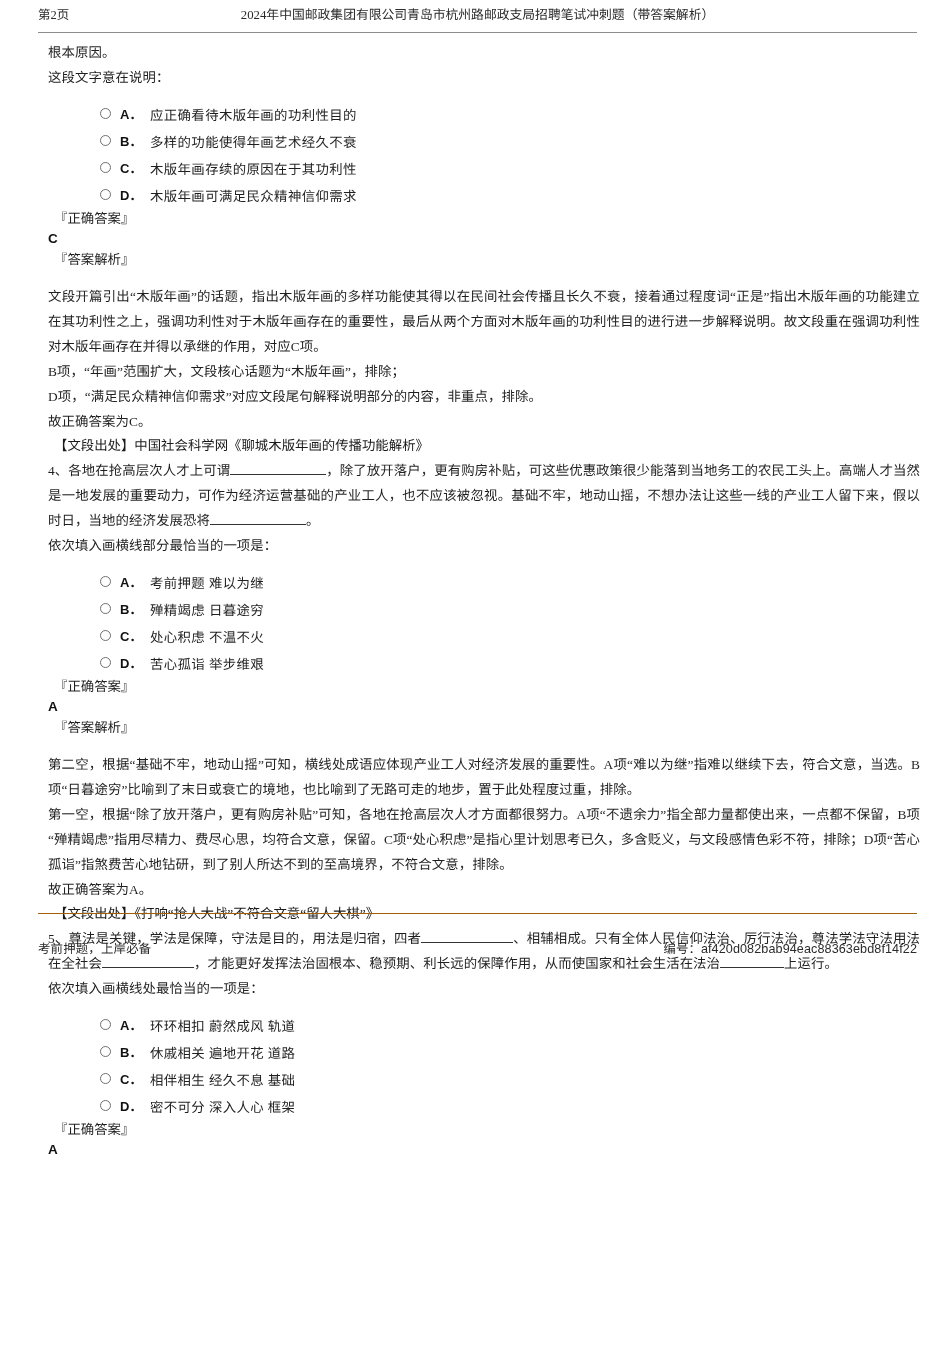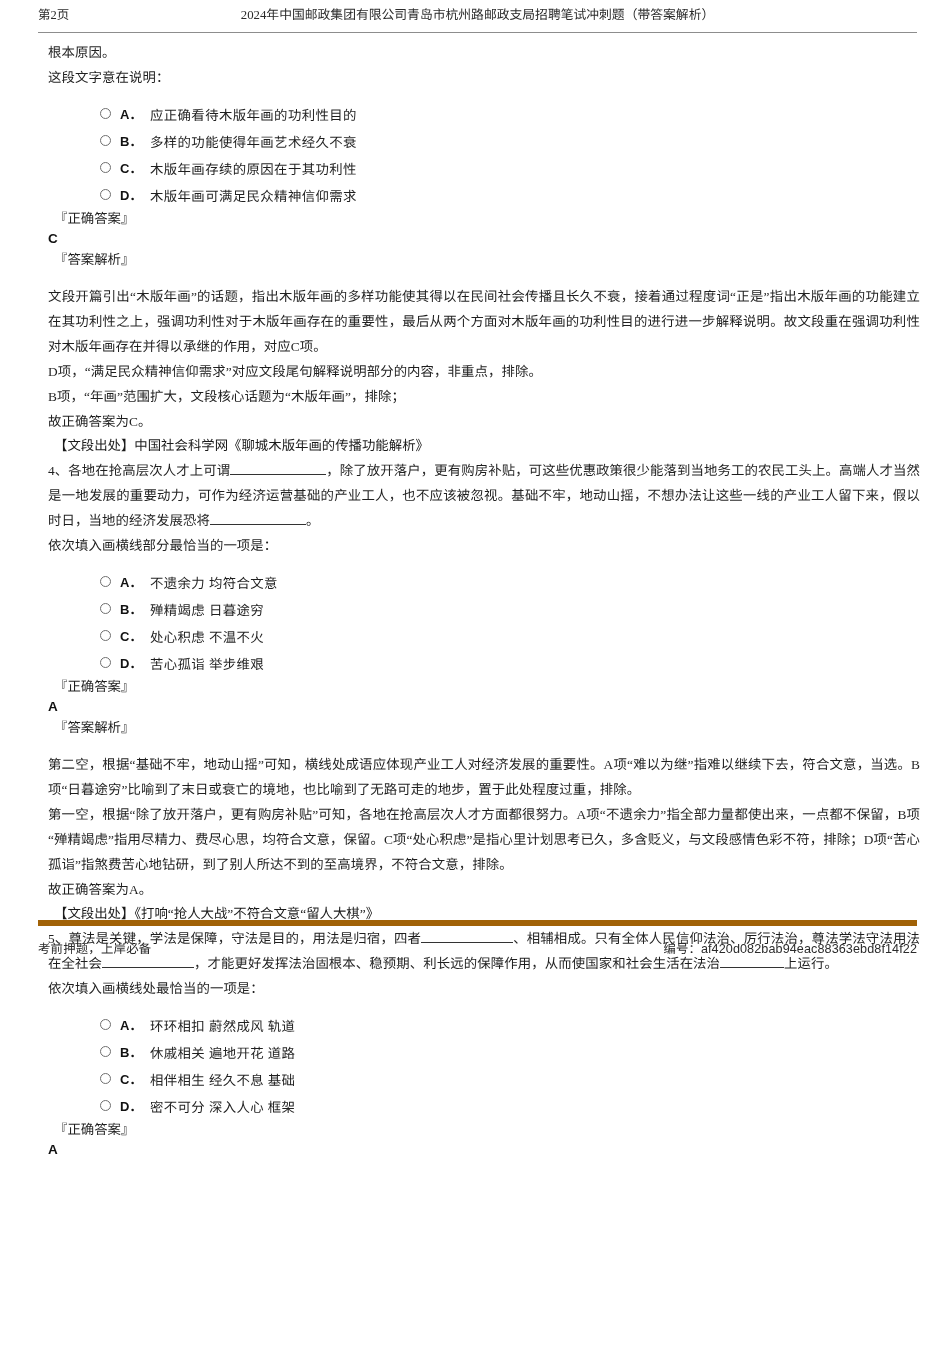--- a/index.html
+++ b/index.html
@@ -138,27 +138,27 @@
   .b-mid  { width: 92px; }
   .b-short{ width: 64px; }
 
   
   .footer {
     position: absolute;
     bottom: 16px;
     left: 38px;
     right: 33px;
     height: 26px;
-    border-top: 6px solid #a16207;
+    border-top: 1px solid #a16207;
     display: flex;
     align-items: flex-end;
     justify-content: space-between;
     font-size: 12.4px;
     color: #2b2b2b;
-    padding-top: 5px;
+    padding-top: 17px;
   }
   .footer-left { letter-spacing: 0.2px; }
   .footer-right {
     letter-spacing: 0.1px;
     white-space: nowrap;
   }
   .serial {
     font-family: "Liberation Sans", sans-serif;
     font-size: 12.6px;
   }
@@ -200,36 +200,36 @@
         <span class="opt-text">木版年画可满足民众精神信仰需求</span>
       </li>
     </ul>
 
     <p class="ans-label gap-6">『正确答案』</p>
     <p class="ans-value">C</p>
     <p class="ans-label gap-6">『答案解析』</p>
 
     <div class="para-block gap-14">
       <p class="t">文段开篇引出“木版年画”的话题，指出木版年画的多样功能使其得以在民间社会传播且长久不衰，接着通过程度词“正是”指出木版年画的功能建立在其功利性之上，强调功利性对于木版年画存在的重要性，最后从两个方面对木版年画的功利性目的进行进一步解释说明。故文段重在强调功利性对木版年画存在并得以承继的作用，对应C项。</p>
+      <p class="t gap-14">B项，“年画”范围扩大，文段核心话题为“木版年画”，排除；</p>
       <p class="t gap-14">D项，“满足民众精神信仰需求”对应文段尾句解释说明部分的内容，非重点，排除。</p>
-      <p class="t gap-14">B项，“年画”范围扩大，文段核心话题为“木版年画”，排除；</p>
       <p class="t gap-14">故正确答案为C。</p>
     </div>
 
     <p class="src gap-14"><span>【文段出处】</span><span>中国社会科学网《聊城木版年画的传播功能解析》</span></p>
 
     <p class="t gap-10"><span>4、各地在抢高层次人才上可谓</span><span class="blank b-long"></span><span>，除了放开落户，更有购房补贴，可这些优惠政策很少能落到当地务工的农民工头上。高端人才当然是一地发展的重要动力，可作为经济运营基础的产业工人，也不应该被忽视。基础不牢，地动山摇，不想办法让这些一线的产业工人留下来，假以时日，当地的经济发展恐将</span><span class="blank b-long"></span><span>。</span></p>
 
     <p class="t gap-14">依次填入画横线部分最恰当的一项是：</p>
 
     <ul class="options">
       <li class="option">
         <span class="radio"></span>
         <span class="opt-letter">A．</span>
-        <span class="opt-text">不遗余力 均符合文意</span>
+        <span class="opt-text">考前押题 难以为继</span>
       </li>
       <li class="option">
         <span class="radio"></span>
         <span class="opt-letter">B．</span>
         <span class="opt-text">殚精竭虑 日暮途穷</span>
       </li>
       <li class="option">
         <span class="radio"></span>
         <span class="opt-letter">C．</span>
         <span class="opt-text">处心积虑 不温不火</span>

